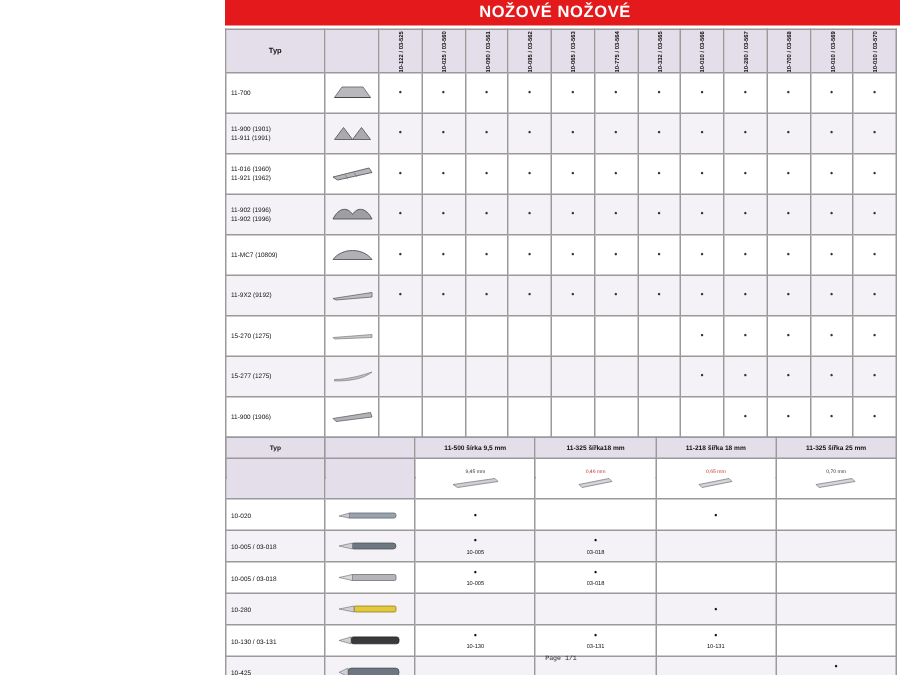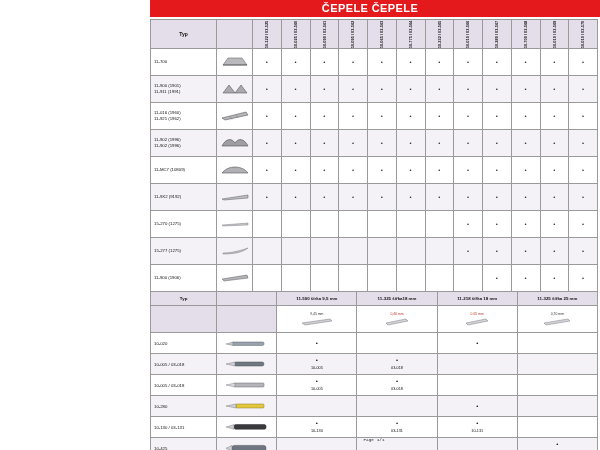--- a/index.html
+++ b/index.html
@@ -192,21 +192,21 @@
   }
   .red { color: #c0392b; }
 </style>
 </head>
 <body>
 
 <div class="page">
 
   <div class="left-rail"></div>
   <div class="header-band"></div>
-  <div class="header-title">ČEPELE ČEPELE</div>
+  <div class="header-title">NOŽOVÉ NOŽOVÉ</div>
 
   <table class="t1">
     <colgroup>
       <col style="width:66px">
       <col style="width:36px">
       <col span="12">
     </colgroup>
     <thead>
       <tr class="hdr">
         <td class="typ">Typ</td>

